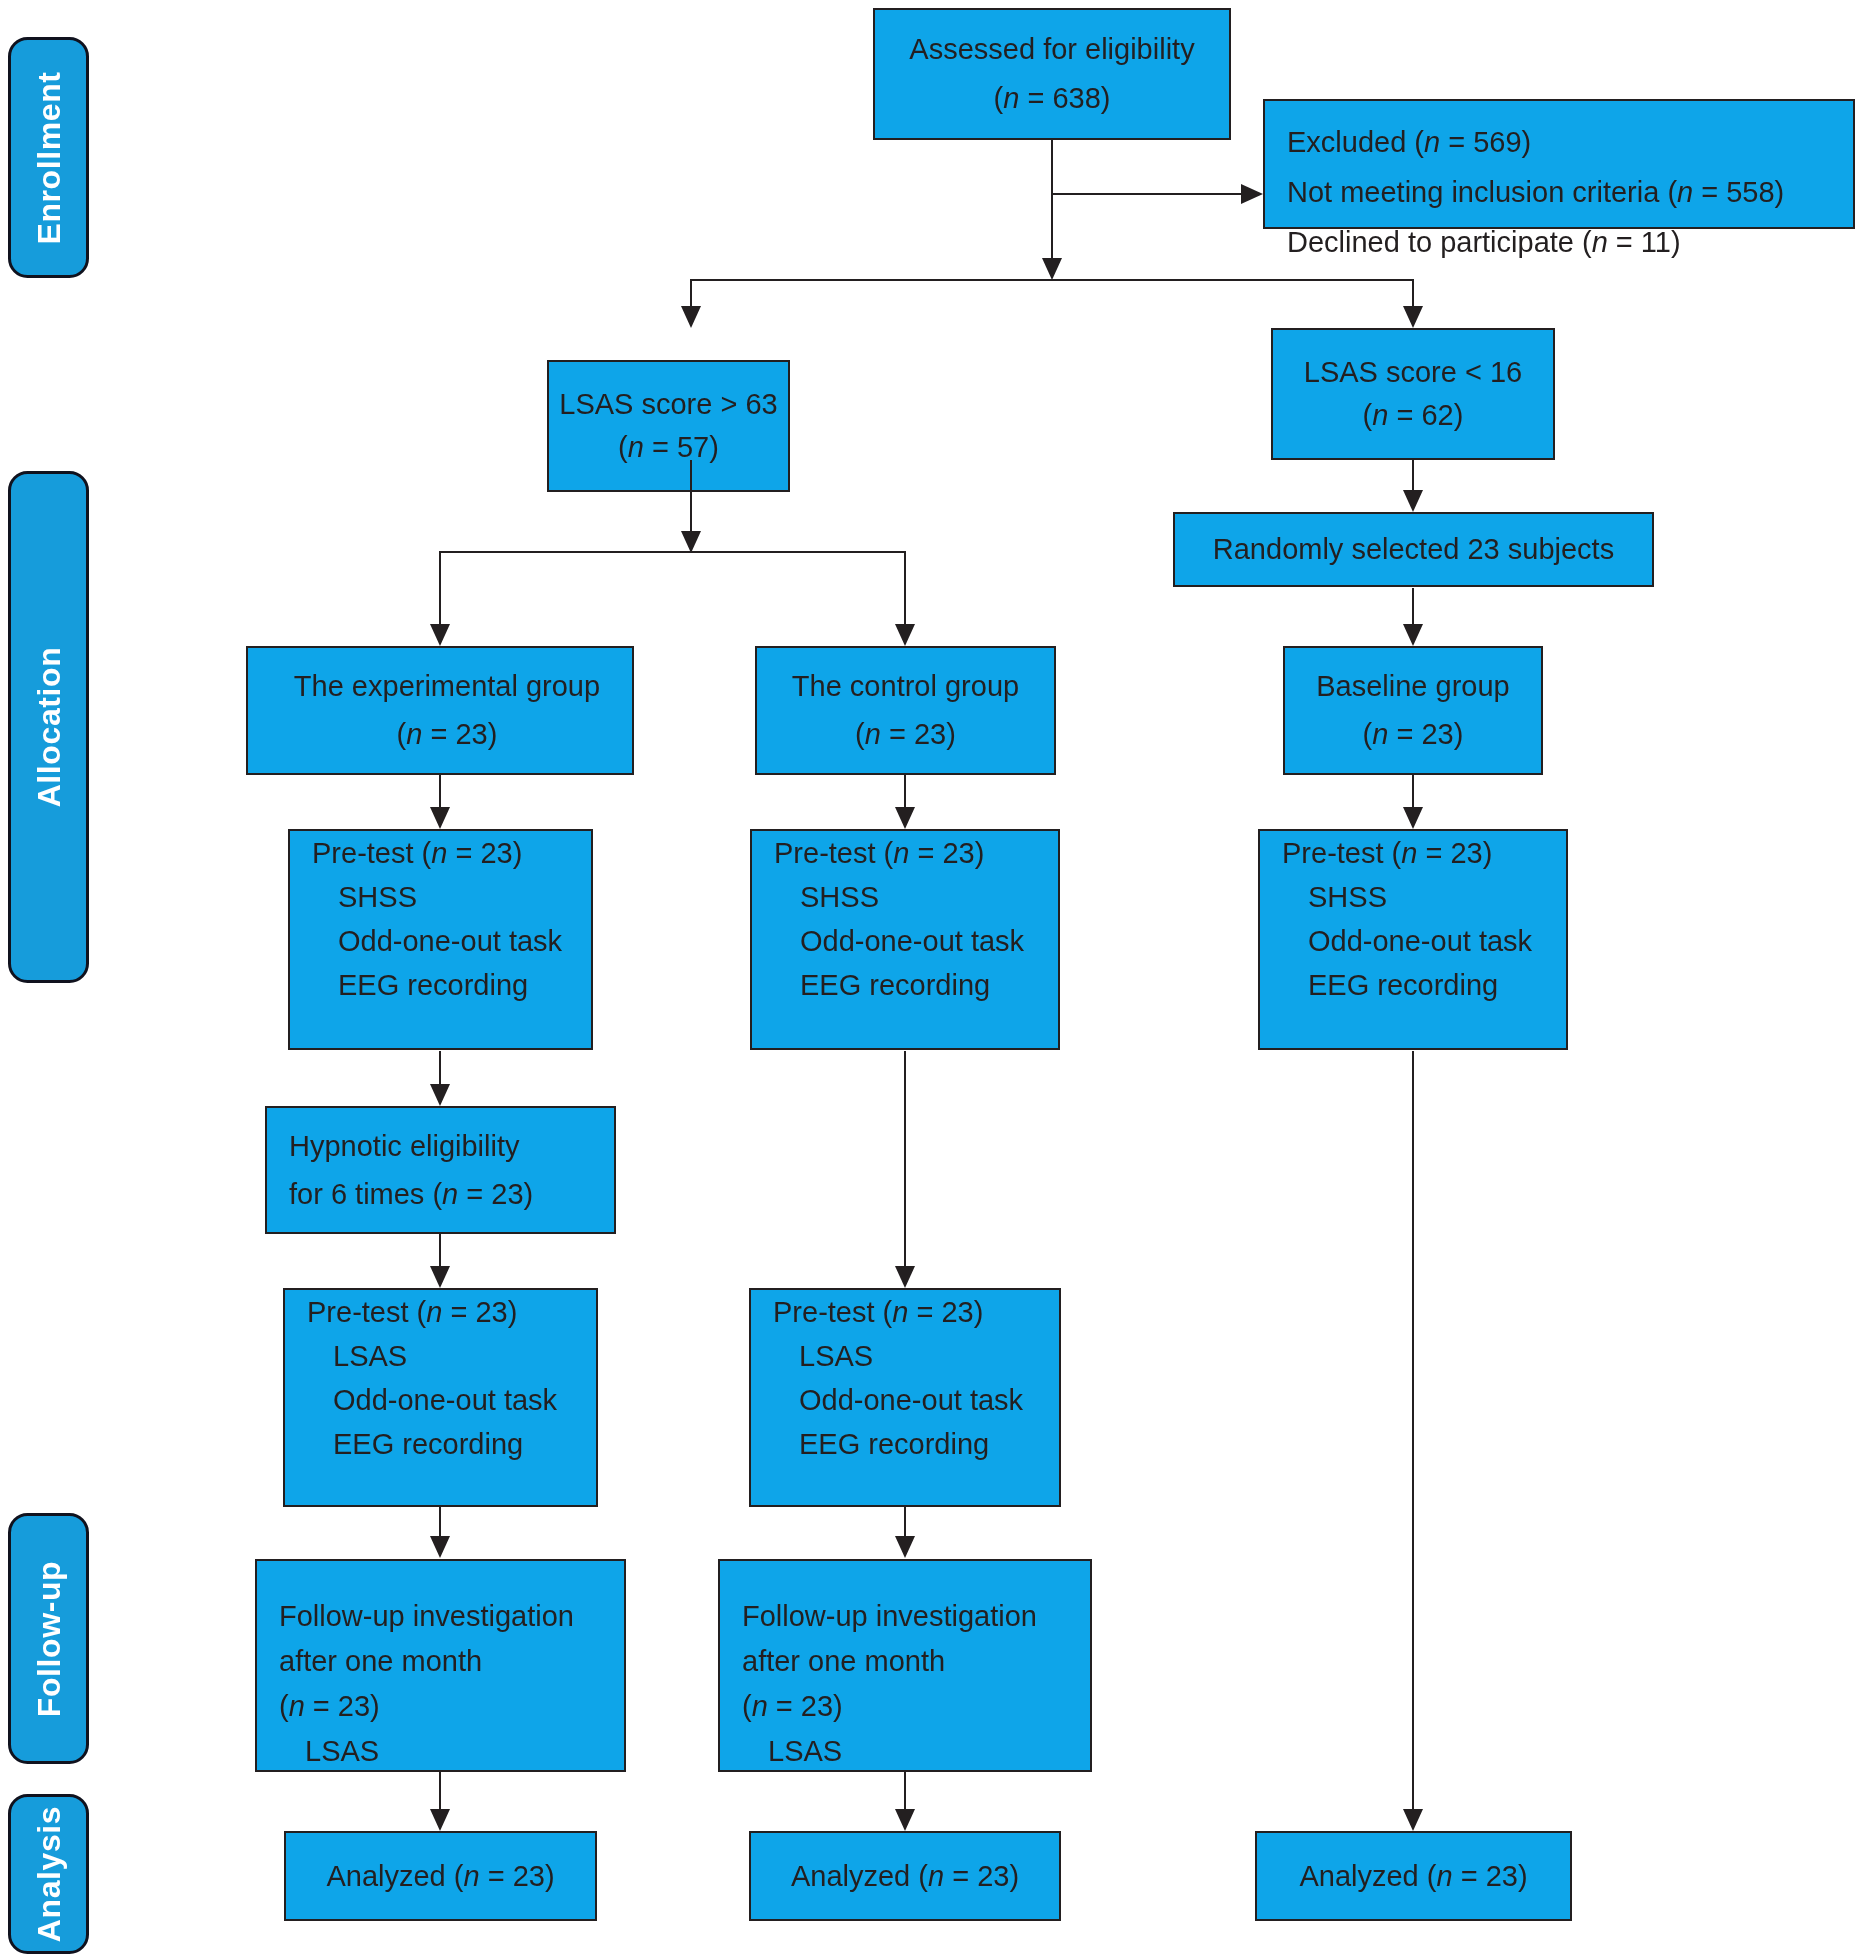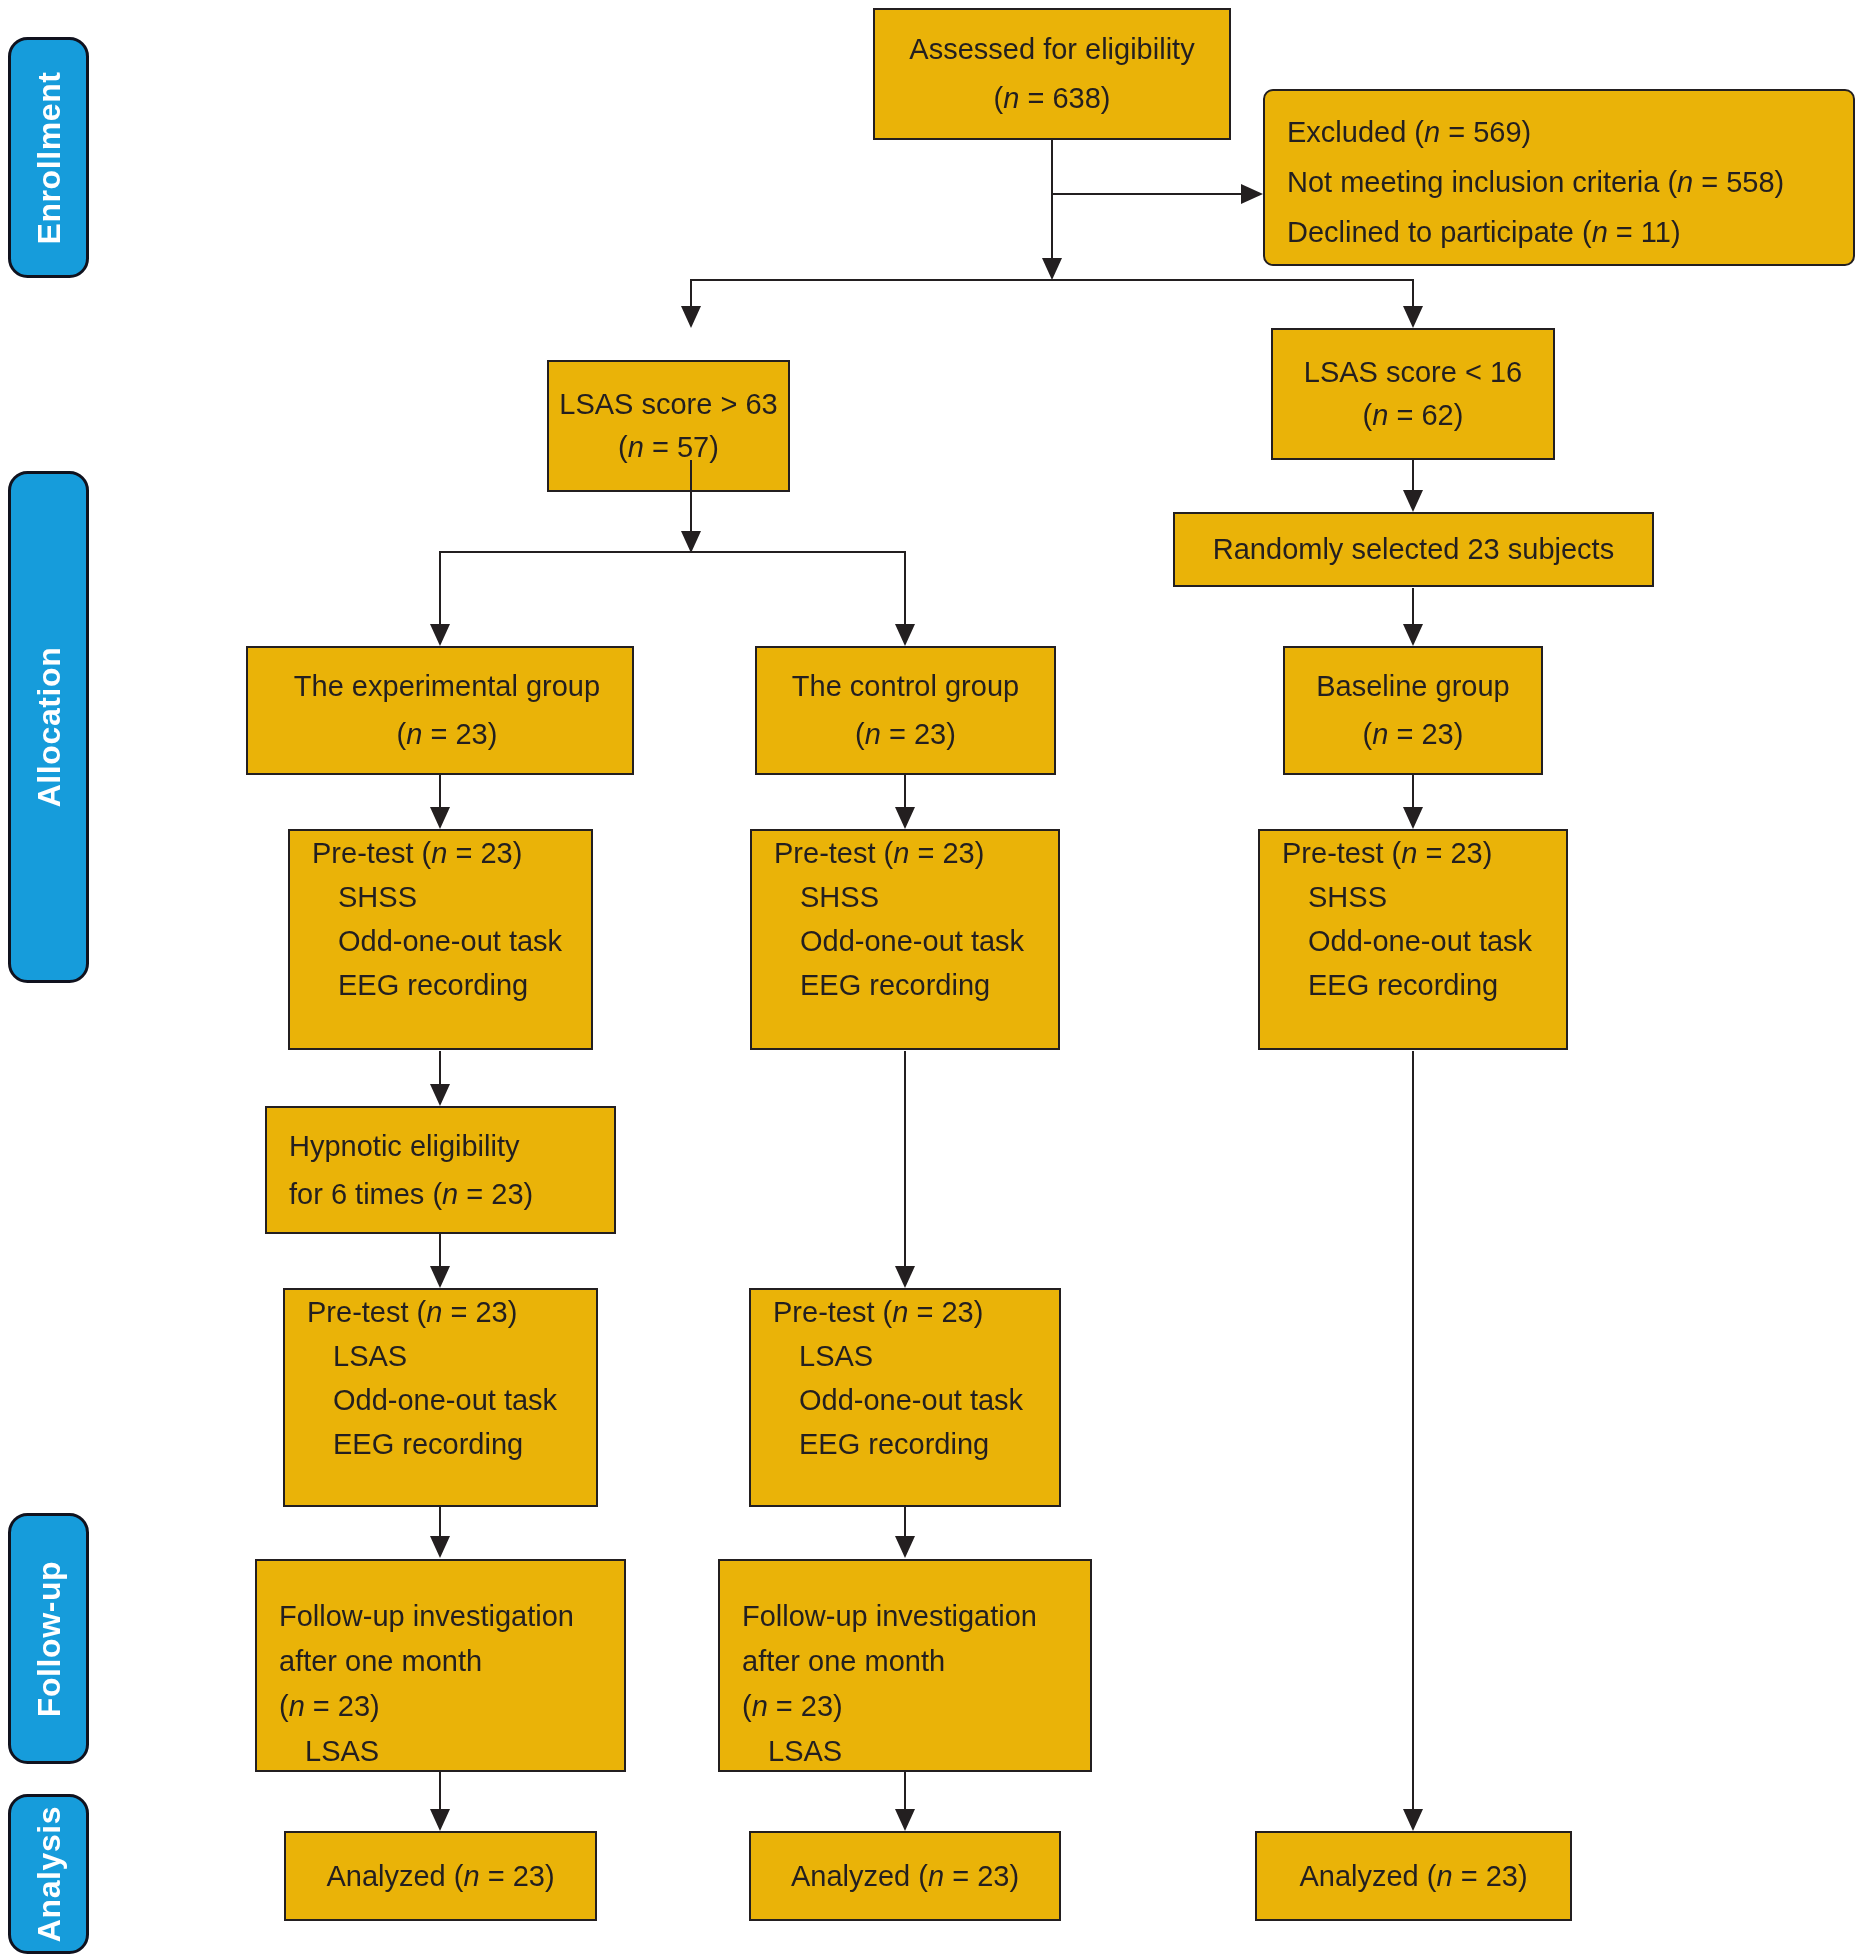--- a/index.html
+++ b/index.html
@@ -6,21 +6,21 @@
   body{font-family:"Liberation Sans", sans-serif;}
   .canvas{position:relative;width:1873px;height:1955px;background:#ffffff;overflow:hidden;color:#231F20;}
 
   
   .stage{position:absolute;left:8.4px;width:81px;background:var(--accent,#169CDB);
          border:3.2px solid #10121e;border-radius:19.5px;box-sizing:border-box;}
   .stage span{position:absolute;top:50%;left:50%;transform:translate(-50%,-50%) rotate(-90deg);
          white-space:nowrap;font-weight:bold;color:#ffffff;font-size:32px;letter-spacing:0.6px;}
 
   
-  .node{position:absolute;background:#eab308;border:2.6px solid var(--ink,#231F20);
+  .node{position:absolute;background:#0ea5e9;border:2.6px solid var(--ink,#231F20);
         box-sizing:border-box;font-size:29px;line-height:1.0;color:var(--ink,#231F20);}
   .node.center{display:flex;flex-direction:column;align-items:center;justify-content:center;gap:19.5px;text-align:center;}
   .node.center.tight{gap:14.3px;}
   .node .ln{white-space:nowrap;}
   .node.pad{padding-left:22px;}
   .node i, .node em{font-style:italic;}
 
   .exc .ln{line-height:50px;}
   .exc{padding-top:15.6px;}
   .pre .ln{line-height:44px;}
@@ -56,21 +56,21 @@
   </div>
   <div class="stage" style="top:1794px;height:160px;">
     <span>Analysis</span>
   </div>
 
   <div class="node center" style="left:873px;top:7.8px;width:358px;height:132px;">
     <div class="ln">Assessed for eligibility</div>
     <div class="ln">(<i>n</i> = 638)</div>
   </div>
 
-  <div class="node pad exc" style="left:1263px;top:89px;width:592px;height:177px;border-radius:10px;">
+  <div class="node pad exc" style="left:1263px;top:99px;width:592px;height:130px;">
     <div class="ln">Excluded (<i>n</i> = 569)</div>
     <div class="ln">Not meeting inclusion criteria (<i>n</i> = 558)</div>
     <div class="ln">Declined to participate (<i>n</i> = 11)</div>
   </div>
 
   <div class="node center tight" style="left:547px;top:328px;width:243px;height:132px;margin-top:32px;">
     <div class="ln">LSAS score &gt; 63</div>
     <div class="ln">(<i>n</i> = 57)</div>
   </div>
   <div class="node center tight" style="left:1271px;top:328px;width:284px;height:132px;">

